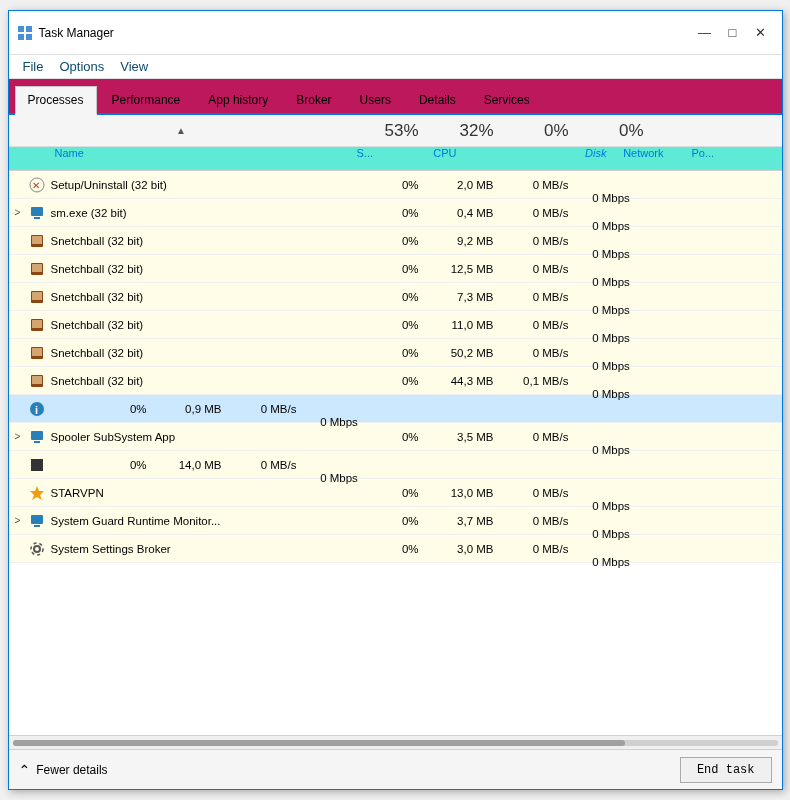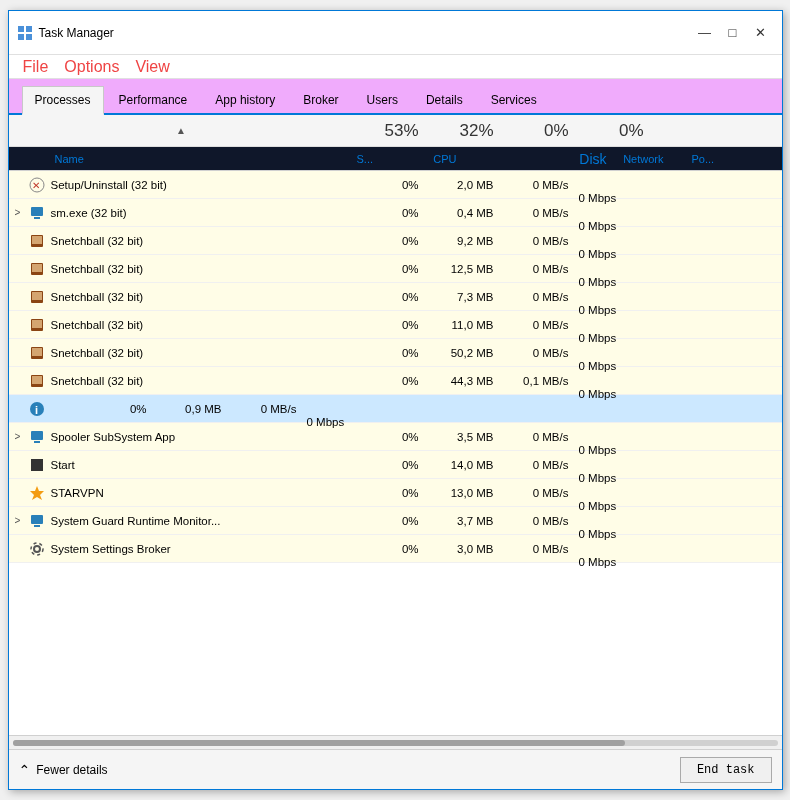--- a/index.html
+++ b/index.html
@@ -65,31 +65,31 @@
     .menu-bar {
       background: #ffffff;
       border-bottom: 1px solid #e0e0e0;
       display: flex;
       align-items: center;
       padding: 0 6px;
       height: 24px;
     }
     .menu-item {
       padding: 3px 8px;
-      font-size: 16px;
-      cursor: pointer;
-      color: #ef4444;
+      font-size: 13px;
+      cursor: pointer;
+      color: #0c4a6e;
     }
 
     .tabs {
-      background: #f0abfc;
+      background: #be185d;
       border-bottom: 2px solid #0078d7;
       display: flex;
       align-items: flex-end;
-      padding: 0 13px;
+      padding: 0 6px;
       height: 36px;
     }
     .tab {
       padding: 6px 12px;
       font-size: 12px;
       cursor: pointer;
       border: 1px solid transparent;
       border-bottom: none;
       color: #000;
       background: transparent;
@@ -114,22 +114,22 @@
       width: 75px;
       text-align: right;
       padding-right: 10px;
       font-size: 18px;
       font-weight: 300;
       color: #333;
     }
 
     .column-headers {
       display: flex;
-      align-items: center;
-      background: #0f172a;
+      align-items: flex-start;
+      background: #5eead4;
       border-bottom: 1px solid #d0d0d0;
       height: 24px;
     }
     .col-name {
       width: 310px;
       padding-left: 8px;
       color: #0078d7;
       font-size: 11px;
       cursor: pointer;
     }
@@ -155,22 +155,23 @@
       color: #0078d7;
       font-size: 11px;
       cursor: pointer;
       margin-top: 32px;
     }
     .col-disk {
       width: 75px;
       text-align: right;
       padding-right: 10px;
       color: #0078d7;
-      font-size: 14px;
-      cursor: pointer;
+      font-size: 11px;
+      cursor: pointer;
+      font-style: italic;
     }
     .col-network {
       width: 75px;
       text-align: right;
       padding-right: 28px;
       color: #0078d7;
       font-size: 11px;
       cursor: pointer;
     }
     .col-power {
@@ -244,21 +245,21 @@
     }
     .row-disk {
       width: 75px;
       text-align: right;
       padding-right: 10px;
       font-size: 11.5px;
       color: #000;
     }
     .row-network {
       width: 75px;
-      text-align: left;
+      text-align: center;
       padding-right: 10px;
       font-size: 11.5px;
       color: #000;
       margin-top: 26px;
     }
     .row-power {
       width: 30px;
       font-size: 11px;
     }
 
@@ -544,21 +545,20 @@
     <div class="row-network">0 Mbps</div>
     <div class="row-power"></div>
   </div>
         <div class="table-row highlighted">
     <div class="row-expand"></div>
     <div class="row-icon">
             <svg width="16" height="16" viewBox="0 0 16 16">
               <rect x="2" y="2" width="12" height="12" fill="#333"></rect>
             </svg>
           </div>
-    <div class="row-name-text">Start</div>
     <div class="row-status"></div>
     <div class="row-cpu">0%</div>
     <div class="row-memory">14,0 MB</div>
     <div class="row-disk">0 MB/s</div>
     <div class="row-network">0 Mbps</div>
     <div class="row-power"></div>
   </div>
         <div class="table-row highlighted">
     <div class="row-expand"></div>
     <div class="row-icon">

